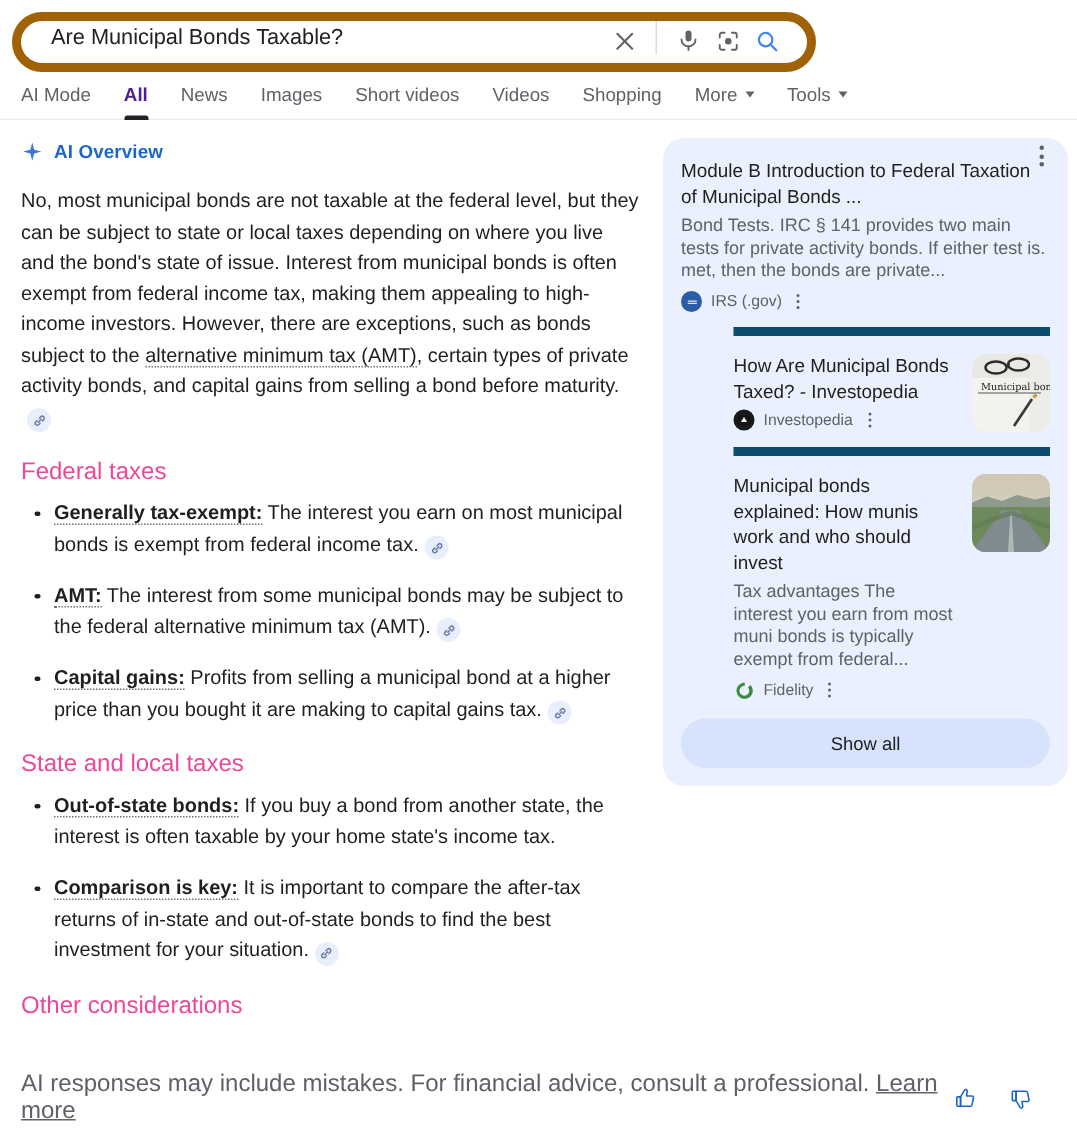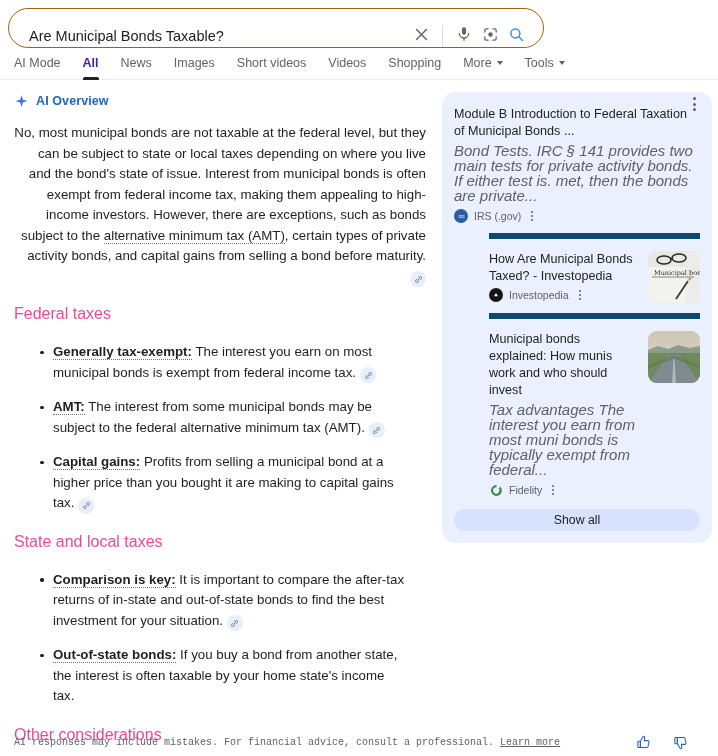--- a/index.html
+++ b/index.html
@@ -13,24 +13,24 @@
   body { position: relative; }
 
   
   .search-header {
     padding: 8px 0 0 8px;
     height: 48px;
   }
   .search-box {
     width: 536px;
     height: 40px;
-    border: 1px solid #a16207;
+    border: 6px solid #a16207;
     border-radius: 24px;
     display: flex;
-    align-items: flex-end;
+    align-items: flex-start;
     padding: 0 14px 0 18px;
     background: #fff;
   }
   .search-query {
     flex: 1;
     font-size: 14.5px;
     color: #202124;
     line-height: 20px;
     white-space: nowrap;
     overflow: hidden;
@@ -117,33 +117,33 @@
     width: 3px; height: 3px; border-radius: 50%; background: #5f6368;
     display: block;
   }
 
   .aio-body {
     color: #1f1f1f;
     font-size: 13.3px;
     line-height: 20.5px;
     padding: 0 4px;
   }
-  .aio-intro { margin: 0 0 4px 0; text-align: right; }
+  .aio-intro { margin: 0 0 4px 0; }
   .dotted { border-bottom: 1px dotted #70757a; }
 
   h2.section-title {
     font-size: 16px;
     font-weight: normal;
     color: #ec4899;
     margin: 16px 0 6px 0;
     line-height: 22px;
   }
 
   ul.aio-list {
-    margin: 17px; padding: 0 0 0 22px;
+    margin: 0; padding: 0 0 0 22px;
     list-style: none;
   }
   ul.aio-list > li {
     position: relative;
     margin: 0 0 14px 0;
     line-height: 20.5px;
   }
   ul.aio-list > li::before {
     content: "";
     position: absolute;
@@ -183,25 +183,24 @@
   .src-item + .src-item { border-top: 6px solid #0c4a6e; padding-top: 12px; margin-left: 35px; }
   .src-text { flex: 1; min-width: 0; }
   .src-title {
     font-size: 12.6px;
     font-weight: normal;
     color: #1f1f1f;
     line-height: 17px;
     margin: 0 0 3px 0;
   }
   .src-snippet {
-    font-size: 15px;
+    font-size: 12px;
     color: #5e6268;
     line-height: 15px;
     margin: 0 0 6px 0;
-    font-style: italic;
   }
   .src-meta {
     display: flex;
     align-items: center;
     gap: 6px;
     font-size: 10.5px;
     color: #5e6268;
   }
   .src-meta .dots {
     display: flex; flex-direction: column; gap: 1.5px;
@@ -223,39 +222,38 @@
     overflow: hidden;
     background: #d7d9dc;
   }
   .show-all {
     display: block;
     width: 100%;
     margin-top: 2px;
     background: #d7e3fc;
     border: none;
     border-radius: 18px;
-    height: 22px;
+    height: 33px;
     font-size: 12.3px;
     color: #202124;
     cursor: pointer;
     font-family: inherit;
   }
 
   .footer {
     position: absolute;
     left: 0; right: 0; bottom: 6px;
     display: flex;
     align-items: center;
     padding: 0 14px 0 14px;
   }
   .disclaimer {
-    font-size: 10px;
+    font-size: 16px;
     color: #5e6268;
     flex: 1;
-    font-family: Liberation Mono, monospace;
   }
   .disclaimer a { color: #5e6268; text-decoration: underline; }
   .fb-icons { display: flex; gap: 22px; margin-right: 16px; }
   .fb-icons span { cursor: pointer; display: flex; }
 </style>
 </head>
 <body>
 
 <div class="search-header">
   <div class="search-box">
@@ -373,28 +371,28 @@
               <svg width="9" height="9" viewBox="0 0 24 24" fill="none" stroke="#6b7ba8" stroke-width="2.6" stroke-linecap="round">
                 <path d="M9.5 14.5 L14.5 9.5"></path>
                 <path d="M11.5 7.5 L14 5 a3.5 3.5 0 0 1 5 5 l-2.5 2.5"></path>
                 <path d="M12.5 16.5 L10 19 a3.5 3.5 0 0 1-5-5 l2.5-2.5"></path>
               </svg>
             </span></li>
       </ul>
 
       <h2 class="section-title">State and local taxes</h2>
       <ul class="aio-list">
+        <li><span class="li-lead">Out-of-state bonds:</span><span> If you buy a bond from another state, the interest is often taxable by your home state's income tax.</span></li>
         <li><span class="li-lead">Comparison is key:</span><span> It is important to compare the after-tax returns of in-state and out-of-state bonds to find the best investment for your situation.</span><span class="chip">
               <svg width="9" height="9" viewBox="0 0 24 24" fill="none" stroke="#6b7ba8" stroke-width="2.6" stroke-linecap="round">
                 <path d="M9.5 14.5 L14.5 9.5"></path>
                 <path d="M11.5 7.5 L14 5 a3.5 3.5 0 0 1 5 5 l-2.5 2.5"></path>
                 <path d="M12.5 16.5 L10 19 a3.5 3.5 0 0 1-5-5 l2.5-2.5"></path>
               </svg>
             </span></li>
-        <li><span class="li-lead">Out-of-state bonds:</span><span> If you buy a bond from another state, the interest is often taxable by your home state's income tax.</span></li>
       </ul>
 
       <h2 class="section-title">Other considerations</h2>
 
     </div>
   </div>
 
   <div class="right-col">
     <div class="src-card">
 

